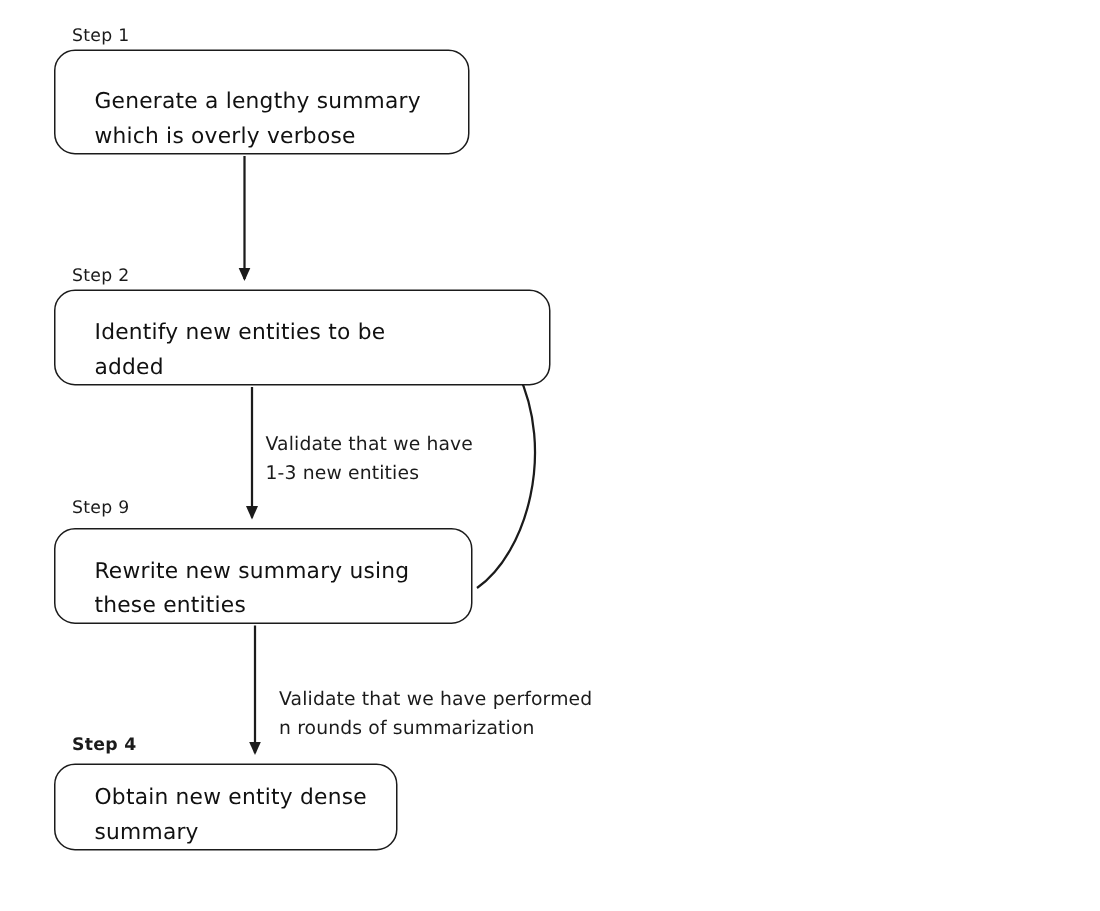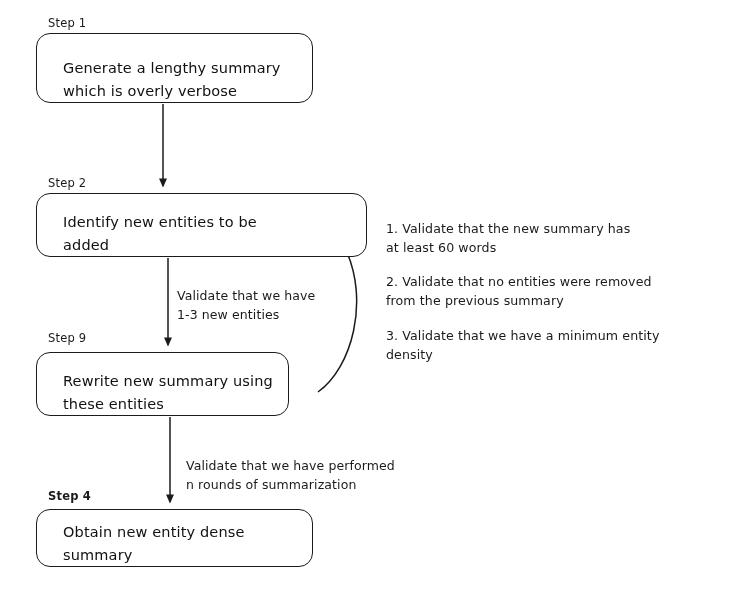--- a/index.html
+++ b/index.html
@@ -81,22 +81,22 @@
   }
   .validation-item {
     margin-bottom: 15px;
     white-space: pre-line;
   }
   .validation-item:last-child { margin-bottom: 0; }
 
   
   #node-step1 { left: 36px; top: 33px;  width: 277px; height: 70px; }
   #node-step2 { left: 36px; top: 193px; width: 331px; height: 64px; }
-  #node-step3 { left: 36px; top: 352px; width: 253px; height: 64px; }
-  #node-step4 { left: 36px; top: 509px; width: 277px; height: 58px; }
+  #node-step3 { left: 36px; top: 352px; width: 279px; height: 64px; }
+  #node-step4 { left: 36px; top: 509px; width: 229px; height: 58px; }
 
   #tag-step1 { left: 48px; top: 16px; text-align: right; }
   #tag-step2 { left: 48px; top: 176px; }
   #tag-step3 { left: 48px; top: 331px; }
   #tag-step4 { left: 48px; top: 489px; font-weight: bold; }
 
   #elabel-1 { left: 177px; top: 287px; }
   #elabel-2 { left: 186px; top: 441px; margin-top: 16px; }
 </style>
 </head>
@@ -146,22 +146,14 @@
   <div class="node" id="node-step4">
     <div class="node-label">Obtain new entity dense
 summary</div>
   </div>
 
   <div class="edge-label" id="elabel-1">Validate that we have
 1-3 new entities</div>
   <div class="edge-label" id="elabel-2">Validate that we have performed
 n rounds of summarization</div>
 
-  <div class="validation-list">
-    <div class="validation-item">1. Validate that the new summary has
-at least 60 words</div>
-    <div class="validation-item">2. Validate that no entities were removed
-from the previous summary</div>
-    <div class="validation-item">3. Validate that we have a minimum entity
-density</div>
-  </div>
 
 </div>
 
 </body></html>

